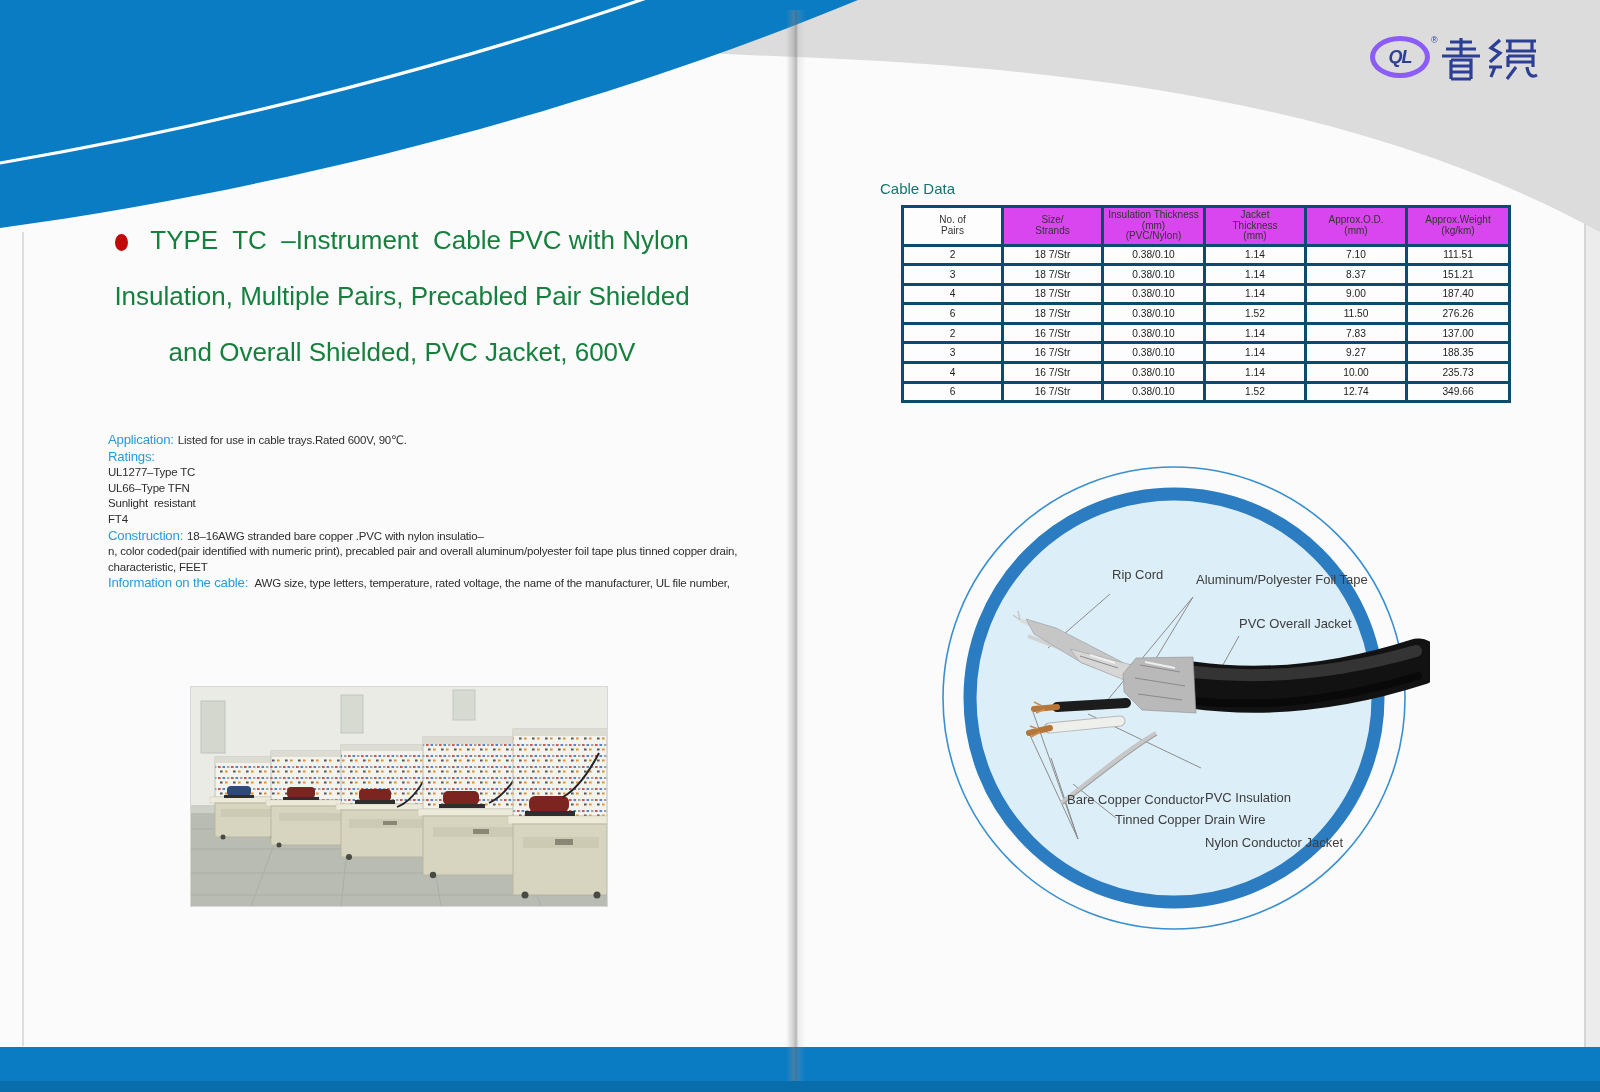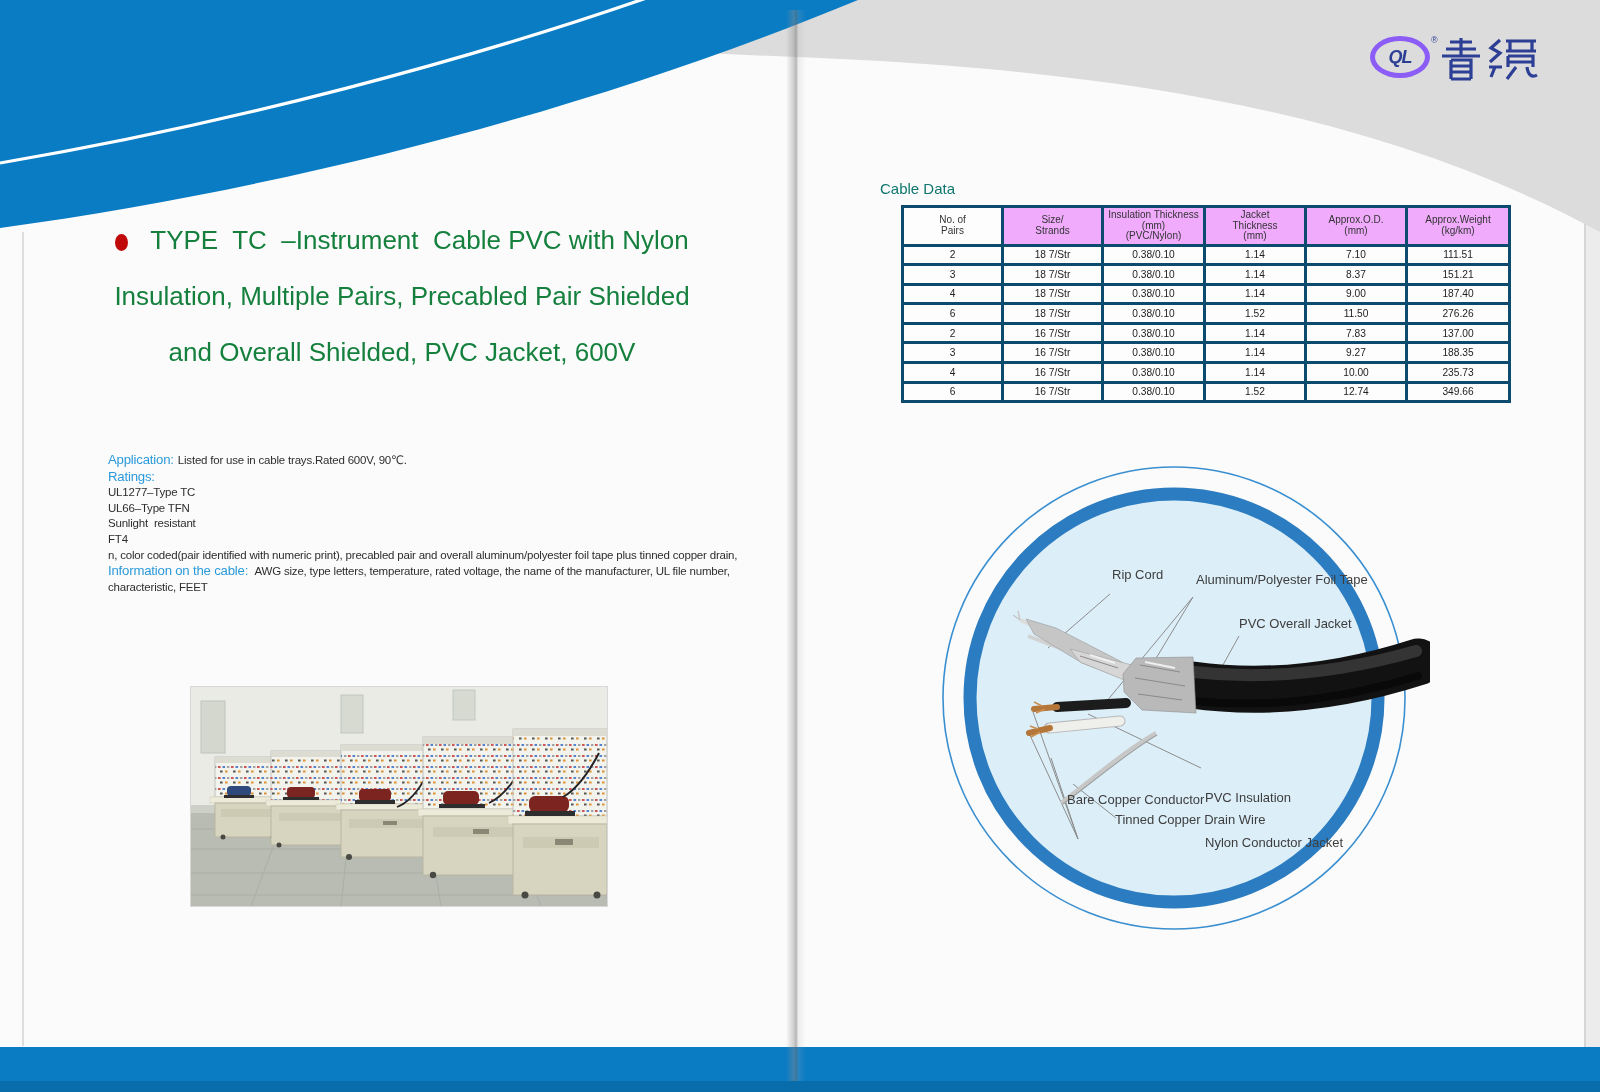--- a/index.html
+++ b/index.html
@@ -14,34 +14,34 @@
 
   
   .title-block{position:absolute;left:85px;top:212px;width:634px;text-align:center;
                color:#15803d;font-size:26px;}
   .title-line{white-space:pre;height:56px;line-height:56px;}
   .bullet{display:inline-block;width:13px;height:17px;border-radius:50%;background:#c00a0a;
           margin-right:22px;vertical-align:-2px;}
 
   
   .info-block{position:absolute;left:108px;top:432px;width:660px;font-size:11.5px;
-              letter-spacing:-0.2px;color:#2e2e2e;margin-top:20px;}
+              letter-spacing:-0.2px;color:#2e2e2e;}
   .info-line{white-space:pre;line-height:15.6px;min-height:15.6px;}
   .blue-label{color:#2b9ada;font-size:13.2px;margin-right:4px;}
 
   
   .photo{position:absolute;left:190px;top:686px;border:1px solid #d8d8d8;}
 
   
   .cable-title{position:absolute;left:880px;top:180px;width:600px;
                font-size:15px;color:#0f766e;}
   table.cable{position:absolute;left:901px;top:205px;width:607px;border-collapse:collapse;
               table-layout:fixed;background:#fdfdfd;}
   table.cable th,table.cable td{border:3px solid #0c4a6e;}
-  table.cable th{background:#f0abfc;font-weight:normal;font-size:10px;color:#333;
+  table.cable th{background:#d946ef;font-weight:normal;font-size:10px;color:#333;
                  padding:2px 0;height:29px;vertical-align:middle;}
   table.cable th:first-child{background:#fdfdfd;}
   table.cable th div{line-height:10.5px;}
   table.cable td{font-size:10.2px;color:#222;text-align:center;height:16.6px;padding:0;}
 
   
   .dlabel{position:absolute;font-size:13px;color:#3d3d3d;white-space:pre;line-height:15px;}
 
   
   .logo{position:absolute;left:1370px;top:36px;display:flex;align-items:flex-start;}
@@ -79,23 +79,24 @@
       <div class="title-line">and Overall Shielded, PVC Jacket, 600V</div>
     </div>
 
   <div class="info-block">
       <div class="info-line"><span class="blue-label">Application:</span><span>Listed for use in cable trays.Rated 600V, 90℃.</span></div>
       <div class="info-line"><span class="blue-label">Ratings:</span></div>
       <div class="info-line"><span>UL1277–Type TC</span></div>
       <div class="info-line"><span>UL66–Type TFN</span></div>
       <div class="info-line"><span>Sunlight  resistant</span></div>
       <div class="info-line"><span>FT4</span></div>
+      <div class="info-line"><span class="blue-label">Construction:</span><span>18–16AWG stranded bare copper .PVC with nylon insulatio–</span></div>
       <div class="info-line"><span>n, color coded(pair identified with numeric print), precabled pair and overall aluminum/polyester foil tape plus tinned copper drain,</span></div>
+      <div class="info-line"><span>characteristic, FEET</span></div>
       <div class="info-line"><span class="blue-label">Information on the cable:</span><span> AWG size, type letters, temperature, rated voltage, the name of the manufacturer, UL file number,</span></div>
-      <div class="info-line"><span>characteristic, FEET</span></div>
     </div>
 
   <svg class="photo" width="416" height="219" viewBox="0 0 416 219">
     <defs>
       <pattern id="pnl" width="13" height="11" patternUnits="userSpaceOnUse">
         <rect x="1" y="2" width="2.6" height="2" fill="#c44"></rect>
         <rect x="5.5" y="2" width="2.6" height="2" fill="#47c"></rect>
         <rect x="10" y="2" width="2.4" height="2" fill="#999"></rect>
         <rect x="3" y="6.5" width="2.6" height="2" fill="#444"></rect>
         <rect x="8" y="6.5" width="2.6" height="2" fill="#d82"></rect>

